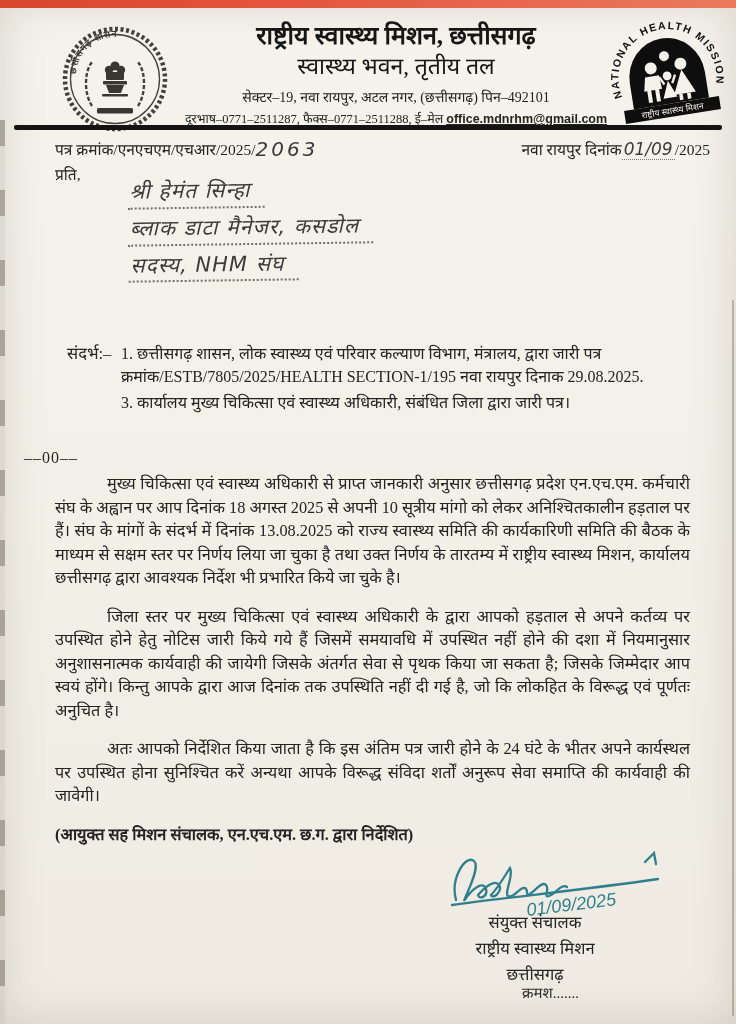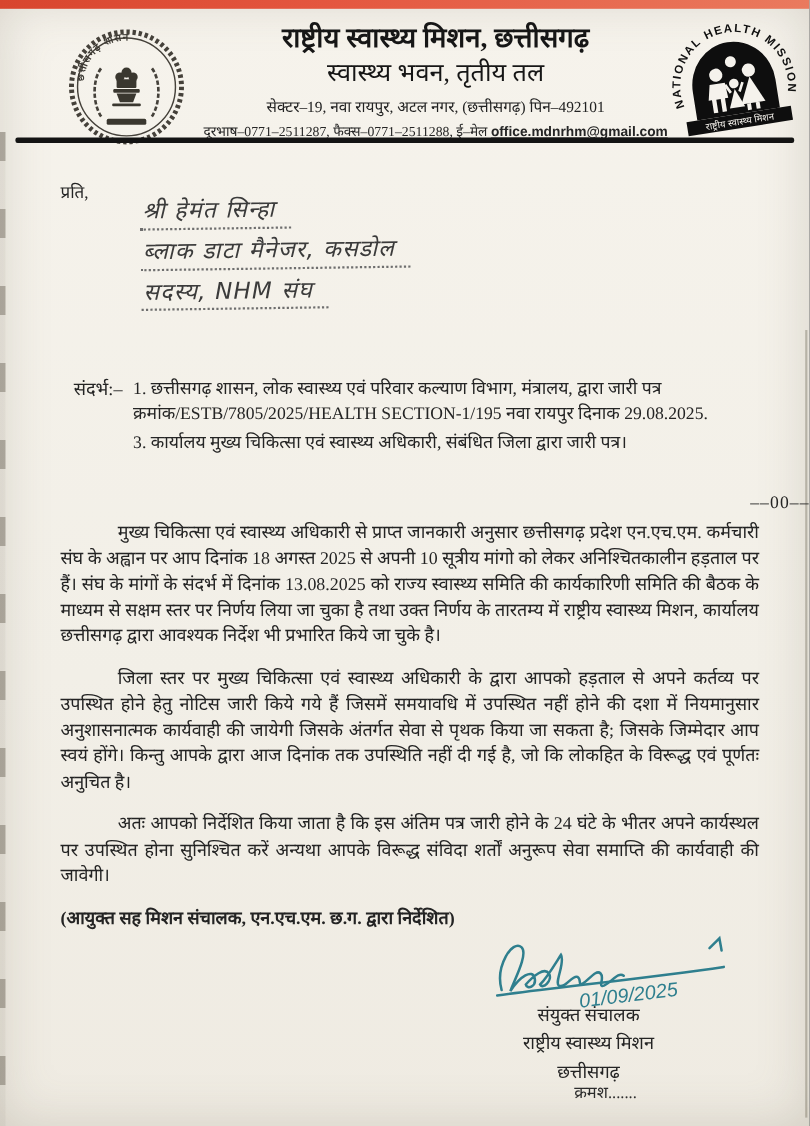--- a/index.html
+++ b/index.html
@@ -42,21 +42,21 @@
     border-bottom:2px dotted #6e6e6e;margin-bottom:5px;letter-spacing:1px;}
 
   
   .subject{position:absolute;top:287px;left:55px;right:46px;font-size:16.5px;line-height:25px;}
   .subject .lbl{position:absolute;left:0;top:0;}
   .subject .txt{margin-left:74px;}
   .refs{position:absolute;top:342px;left:55px;right:42px;font-size:16px;line-height:23px;}
   .refs .lbl{position:absolute;left:12px;top:0;font-size:16.5px;}
   .refs .items{margin-left:66px;}
   .refs .item{margin-bottom:3px;}
-  .divider{position:absolute;top:449px;left:0;right:0;text-align:right;font-size:16px;letter-spacing:1px;}
+  .divider{position:absolute;top:449px;left:0;right:0;text-align:left;font-size:16px;letter-spacing:1px;padding-left:24px;}
 
   
   .body{position:absolute;top:472px;left:55px;right:46px;font-size:16.3px;line-height:23.5px;
     text-align:justify;color:#232323;}
   .body p{margin:0 0 15px 0;text-indent:52px;}
   .body .directive{font-weight:700;text-indent:0;margin-top:2px;text-align:left;}
 
   
   .sig{position:absolute;top:846px;right:46px;width:310px;text-align:center;font-size:16.5px;line-height:26px;}
   .sig-svg{display:block;margin:0 0 -14px 60px;}
@@ -125,20 +125,28 @@
       <circle cx="60" cy="68" r="4.4"></circle>
       <path d="M60,73 L53,90 h14 z"></path>
       <path d="M52,68 L56,76 M68,68 L64,76" stroke="#f5f2ec" stroke-width="2.4"></path>
     </g>
     <rect x="12" y="96" width="96" height="13" fill="#0e0e0e"></rect>
     <text x="60" y="106" text-anchor="middle" font-size="8.6" fill="#f5f2ec">राष्ट्रीय स्वास्थ्य मिशन</text>
   </svg>
 
   <div class="rule"></div>
 
+  <div class="refrow">
+    <div>
+      <span>पत्र क्रमांक/एनएचएम/एचआर/2025/</span><span class="hand hw-num">2063</span>
+    </div>
+    <div>
+      <span>नवा रायपुर दिनांक</span><span class="hand hw-date">01/09</span><span>/2025</span>
+    </div>
+  </div>
 
   <div class="prati">प्रति,</div>
 
   <div class="recipient hand">
     <div class="rline">श्री हेमंत सिन्हा</div>
     <div class="rline">ब्लाक डाटा मैनेजर, कसडोल</div>
     <div class="rline">सदस्य, NHM संघ</div>
   </div>
 
 

